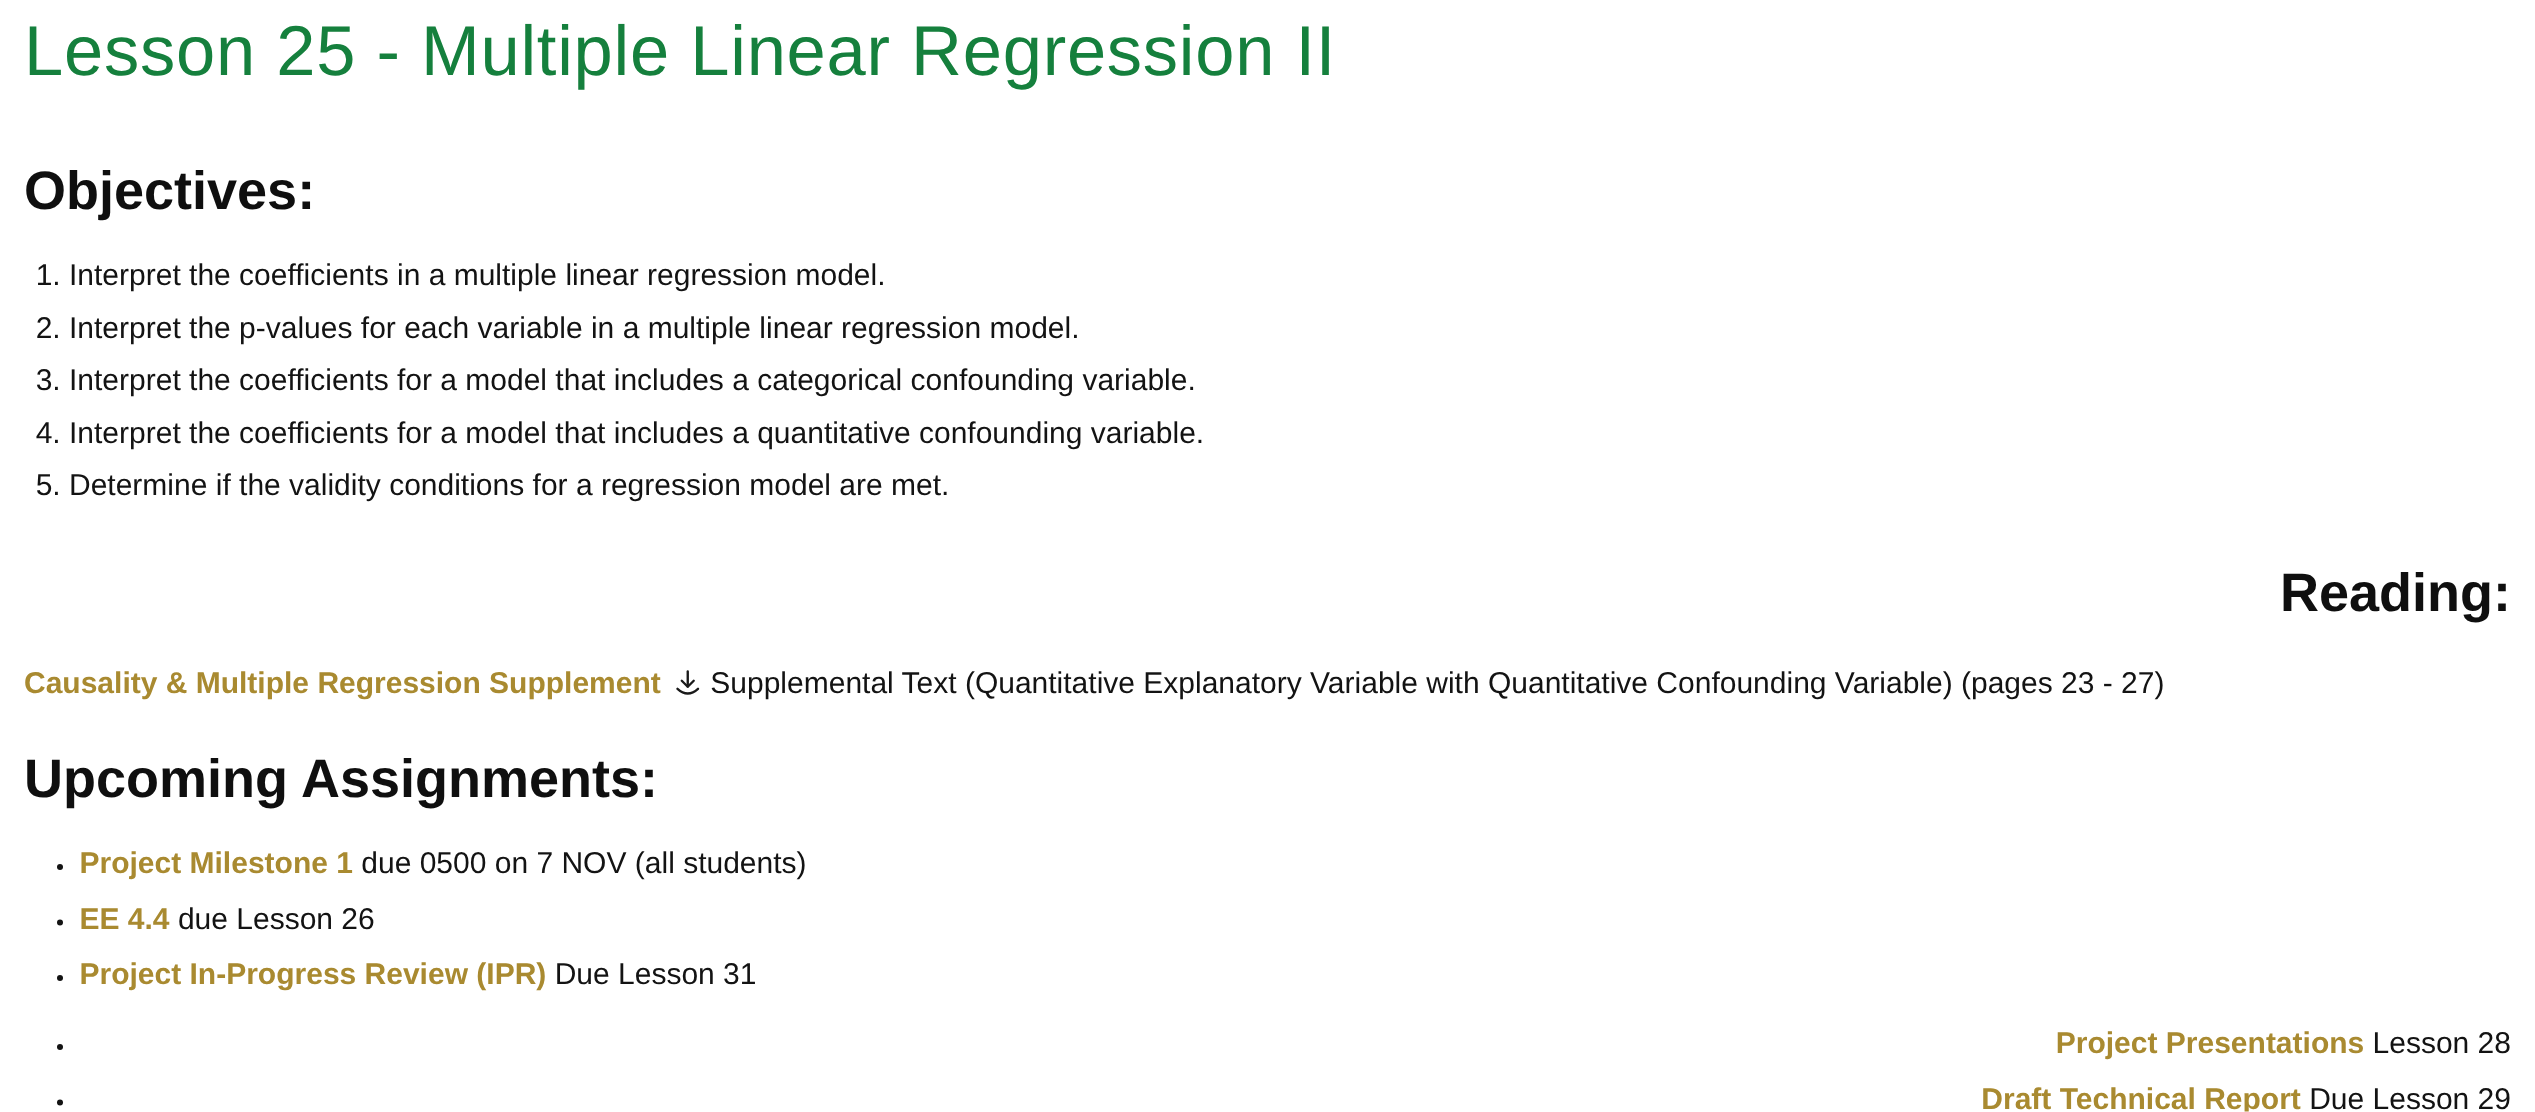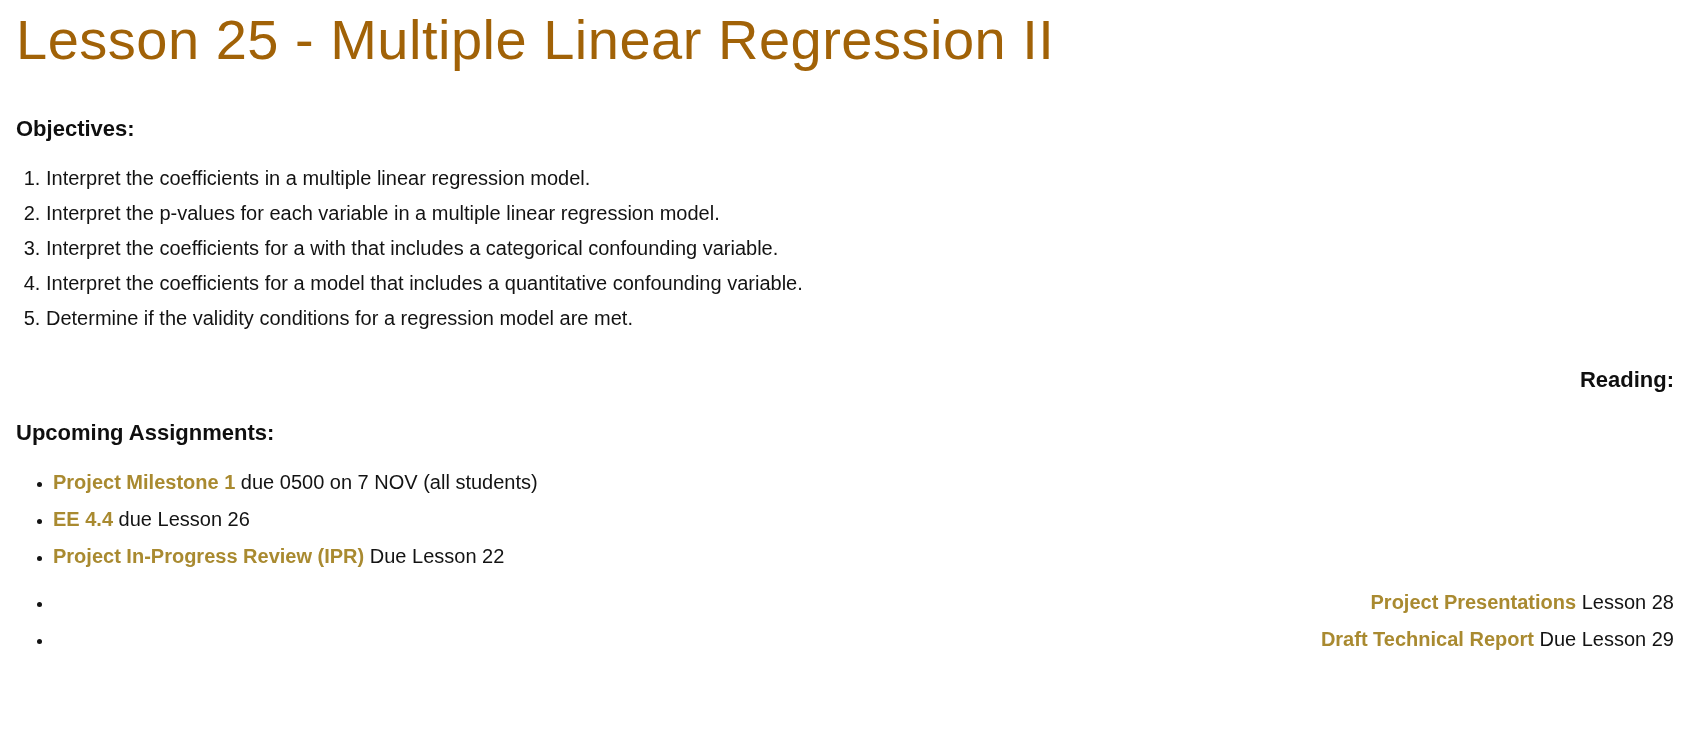--- a/index.html
+++ b/index.html
@@ -14,29 +14,29 @@
     font-family: "Liberation Sans", "DejaVu Sans", sans-serif;
     font-size: 20px;
     line-height: 1.35;
     color: #131313;
   }
   .page {
     padding: 6px 16px 0 16px;
     box-sizing: border-box;
   }
   .page-title {
-    font-size: 56px;
+    font-size: 47px;
     font-weight: 300;
-    color: #a16207;
+    color: #15803d;
     margin: 0;
     line-height: 1.2;
     letter-spacing: 0.5px;
   }
   .section-heading {
-    font-size: 22px;
+    font-size: 36px;
     font-weight: 700;
     color: #0f0f0f;
     margin: 0;
     line-height: 1.25;
   }
   .h-objectives { margin-top: 42px; }
   .h-reading   { margin-top: 34px; text-align: right; }
   .h-upcoming  { margin-top: 26px; }
 
   ol.objectives-list {
@@ -89,34 +89,41 @@
 
 <div class="page">
 
   <h1 class="page-title">Lesson 25 - Multiple Linear Regression II</h1>
 
   <h2 class="section-heading h-objectives">Objectives:</h2>
 
   <ol class="objectives-list">
       <li>Interpret the coefficients in a multiple linear regression model.</li>
       <li>Interpret the p-values for each variable in a multiple linear regression model.</li>
-      <li>Interpret the coefficients for a with that includes a categorical confounding variable.</li>
+      <li>Interpret the coefficients for a model that includes a categorical confounding variable.</li>
       <li>Interpret the coefficients for a model that includes a quantitative confounding variable.</li>
       <li>Determine if the validity conditions for a regression model are met.</li>
     </ol>
 
   <h2 class="section-heading h-reading">Reading:</h2>
 
+  <p class="reading-line">
+    <a class="gold-link">Causality &amp; Multiple Regression Supplement</a><span class="download-icon"><svg width="21" height="21" viewBox="0 0 20 20" fill="none" xmlns="http://www.w3.org/2000/svg">
+         <path d="M10 2.5 L10 12" stroke="#1a1a1a" stroke-width="1.5" stroke-linecap="round"></path>
+         <path d="M6.2 8.4 L10 12.2 L13.8 8.4" stroke="#1a1a1a" stroke-width="1.5" stroke-linecap="round" stroke-linejoin="round" fill="none"></path>
+         <path d="M3.5 13.5 Q10 19.5 16.5 13.5" stroke="#1a1a1a" stroke-width="1.5" stroke-linecap="round" fill="none"></path>
+       </svg></span><span>Supplemental Text (Quantitative Explanatory Variable with Quantitative Confounding Variable) (pages 23 - 27)</span>
+  </p>
 
   <h2 class="section-heading h-upcoming">Upcoming Assignments:</h2>
 
   <ul class="assignments-list">
       <li><a class="gold-link">Project Milestone 1</a><span> due 0500 on 7 NOV (all students)</span></li>
       <li><a class="gold-link">EE 4.4</a><span> due Lesson 26</span></li>
-      <li><a class="gold-link">Project In-Progress Review (IPR)</a><span> Due Lesson 22</span></li>
+      <li><a class="gold-link">Project In-Progress Review (IPR)</a><span> Due Lesson 31</span></li>
     </ul>
 
   <ul class="assignments-list second">
       <li><a class="gold-link">Project Presentations</a><span> Lesson 28</span></li>
       <li><a class="gold-link">Draft Technical Report</a><span> Due Lesson 29</span></li>
     </ul>
 
 </div>
 
 </body></html>

